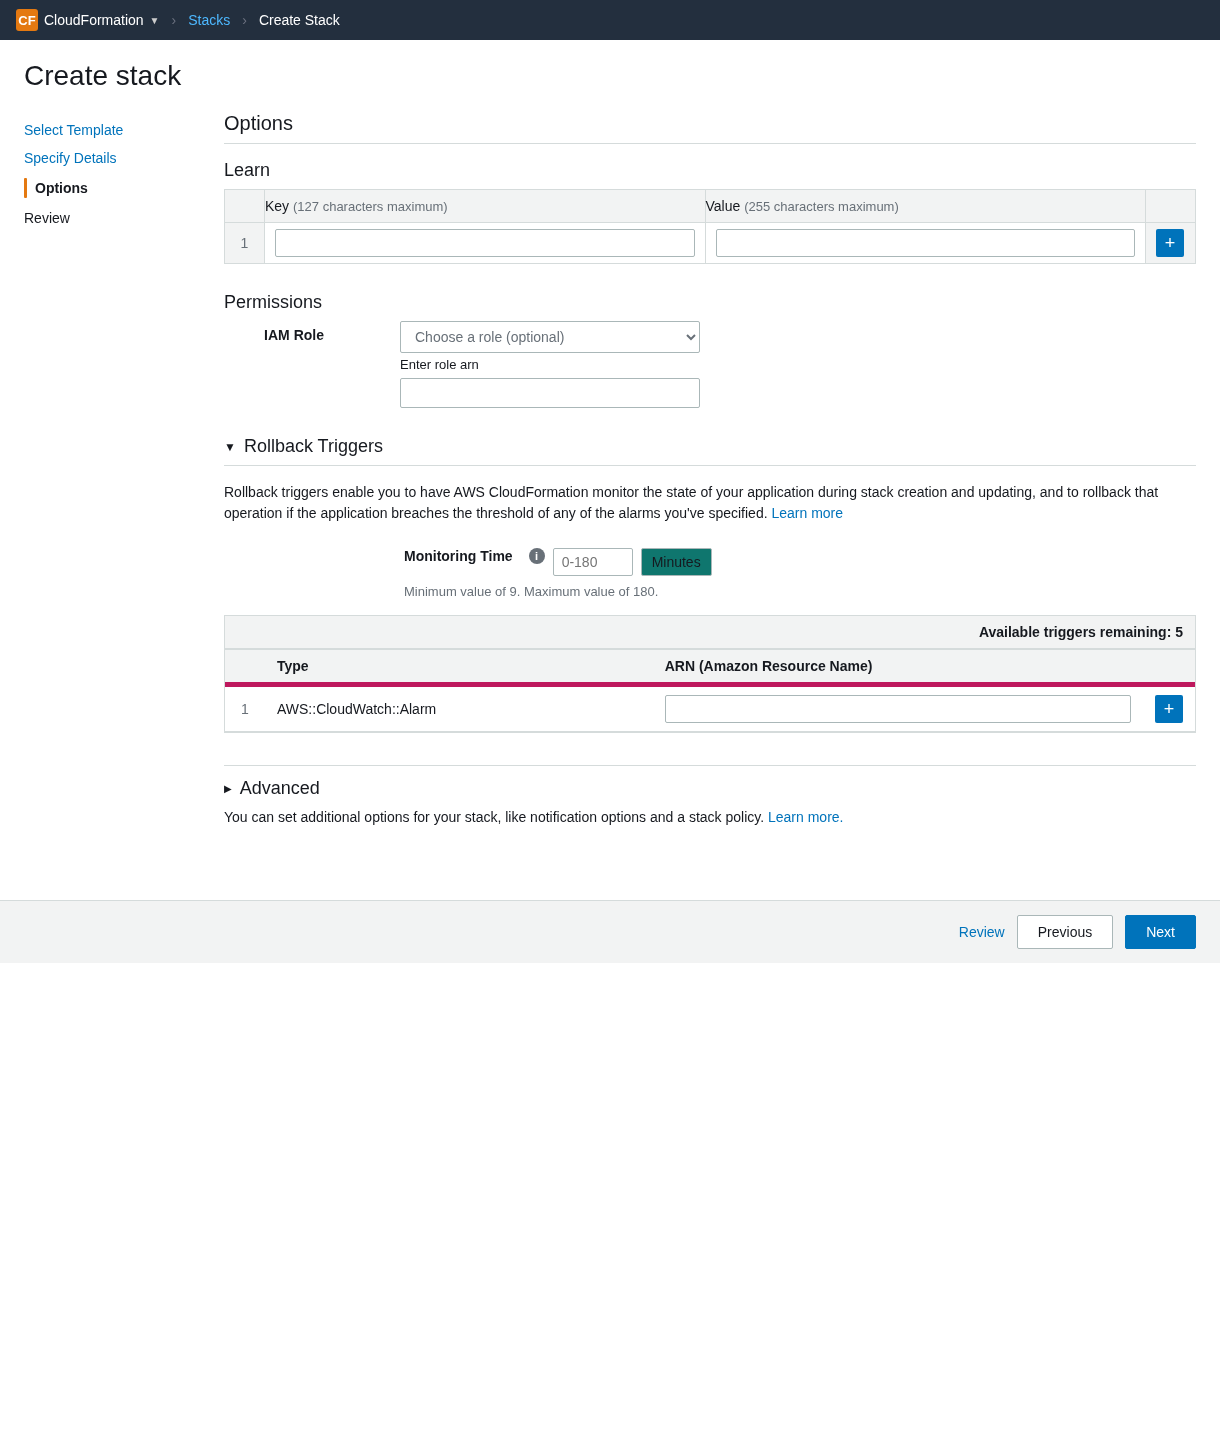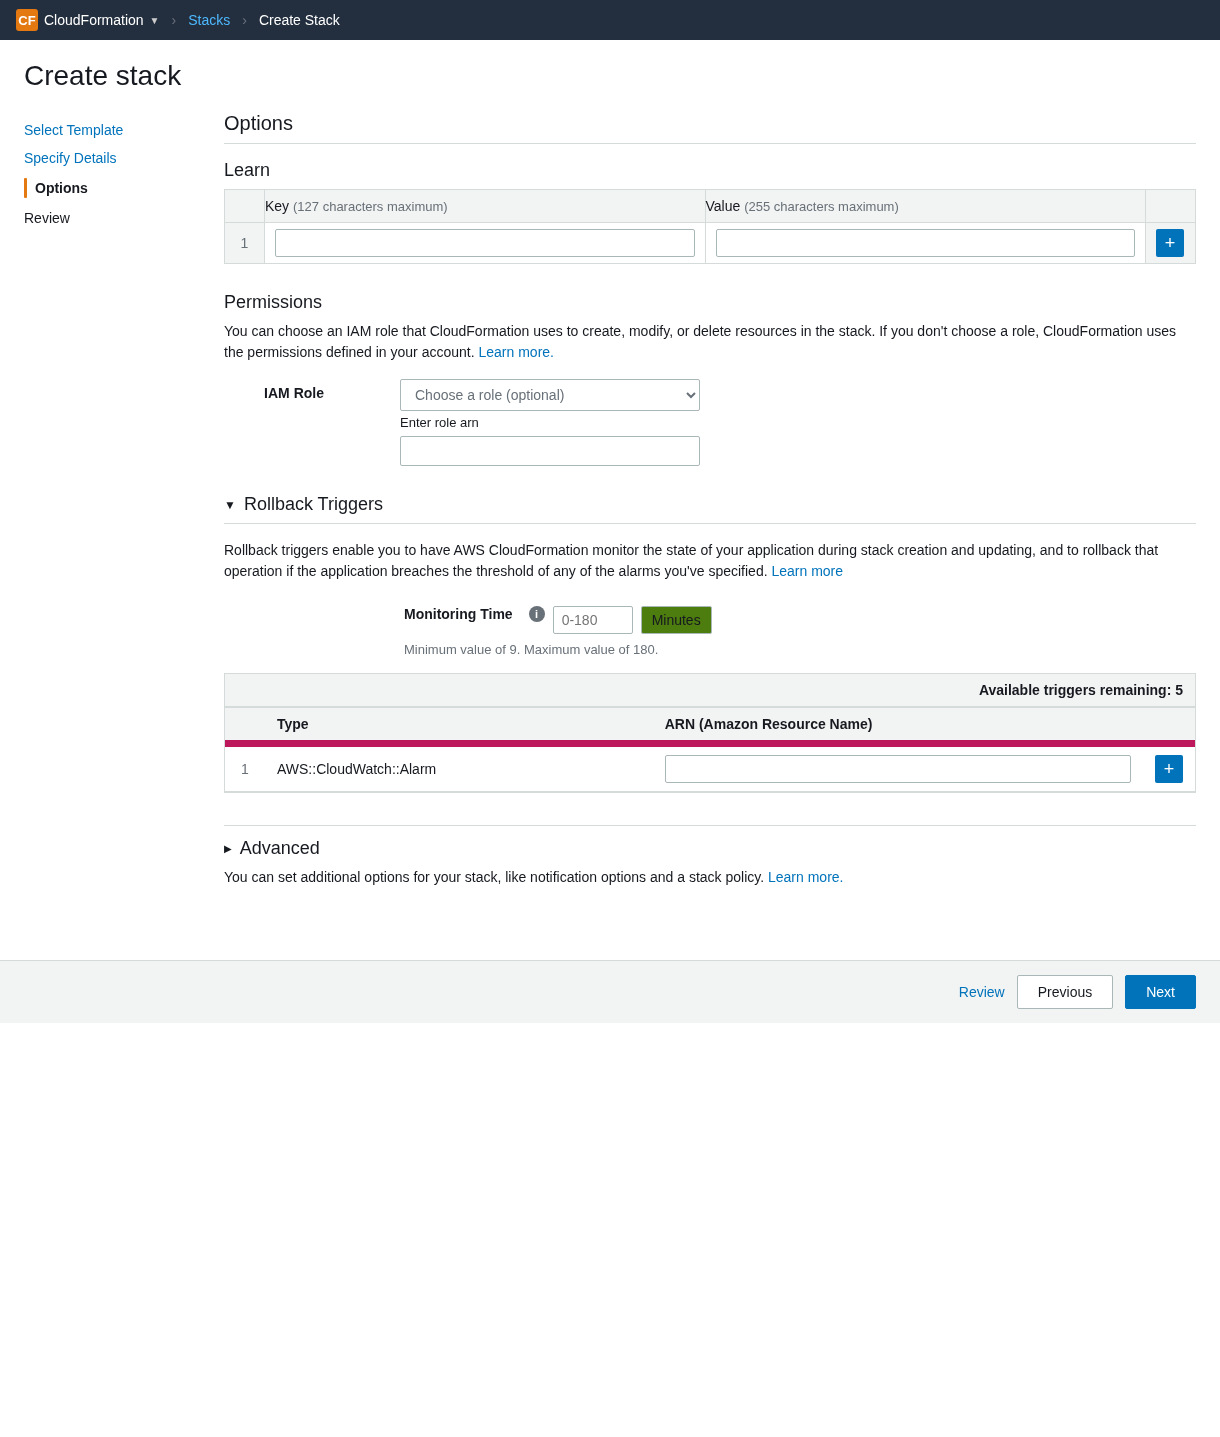--- a/index.html
+++ b/index.html
@@ -272,21 +272,21 @@
       padding: 5px 8px;
       border: 1px solid #aab7b8;
       border-radius: 2px;
       font-size: 14px;
       color: #aab7b8;
     }
     .monitoring-unit {
       padding: 5px 10px;
       border: 1px solid #aab7b8;
       border-radius: 2px;
-      background: #4d7c0f;
+      background: #0f766e;
       font-size: 14px;
     }
     .monitoring-hint {
       font-size: 13px;
       color: #687078;
       margin-bottom: 16px;
       padding-left: 180px;
     }
 
     
@@ -303,21 +303,21 @@
       font-weight: 600;
       color: #16191f;
     }
     .triggers-table {
       width: 100%;
       border-collapse: collapse;
     }
     .triggers-table th {
       background: #f2f3f3;
       border-top: 1px solid #d5dbdb;
-      border-bottom: 7px solid #be185d;
+      border-bottom: 5px solid #be185d;
       padding: 8px 12px;
       text-align: left;
       font-weight: 600;
       font-size: 14px;
     }
     .triggers-table td {
       padding: 8px 12px;
       border-bottom: 1px solid #d5dbdb;
       vertical-align: middle;
     }
@@ -473,24 +473,20 @@
               <td class="action-col">
                 <button class="btn-add">+</button>
               </td>
             </tr>
           </tbody>
         </table>
       </div>
 
       <div class="section-block">
         <h3 class="subsection-title">Permissions</h3>
-        <p class="description">
-          <span>You can choose an IAM role that CloudFormation uses to create, modify, or delete resources in the stack. If you don't choose a role, CloudFormation uses the permissions defined in your account.</span>
-          <a class="link">Learn more.</a>
-        </p>
         <div class="form-row">
           <div class="form-label">IAM Role</div>
           <div class="form-control-group">
             <select class="form-select">
               <option>Choose a role (optional)</option>
             </select>
             <p class="form-hint">Enter role arn</p>
             <input class="form-input" type="text" value="" style="">
           </div>
         </div>

